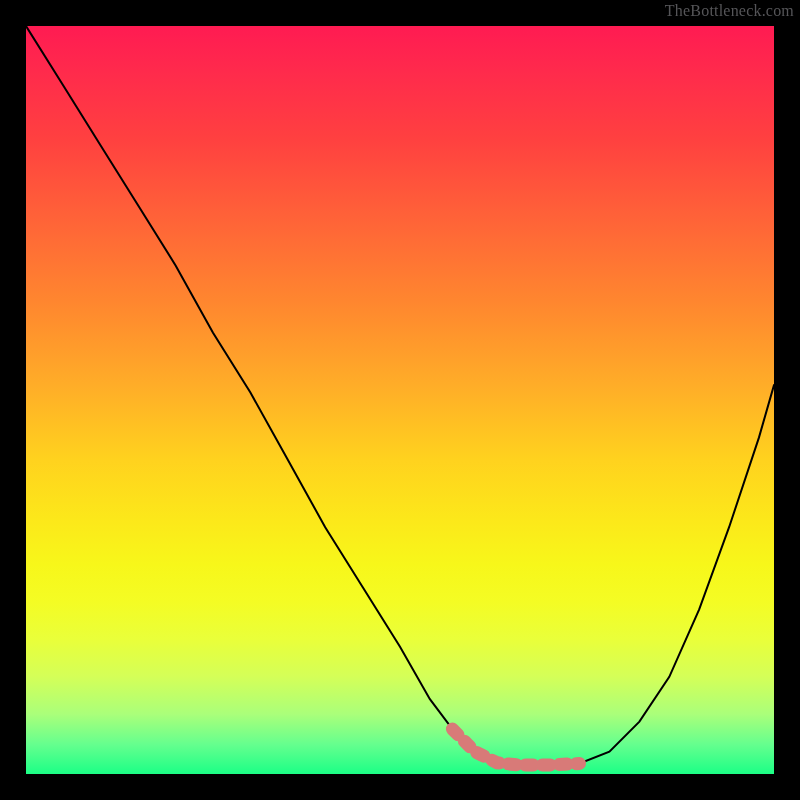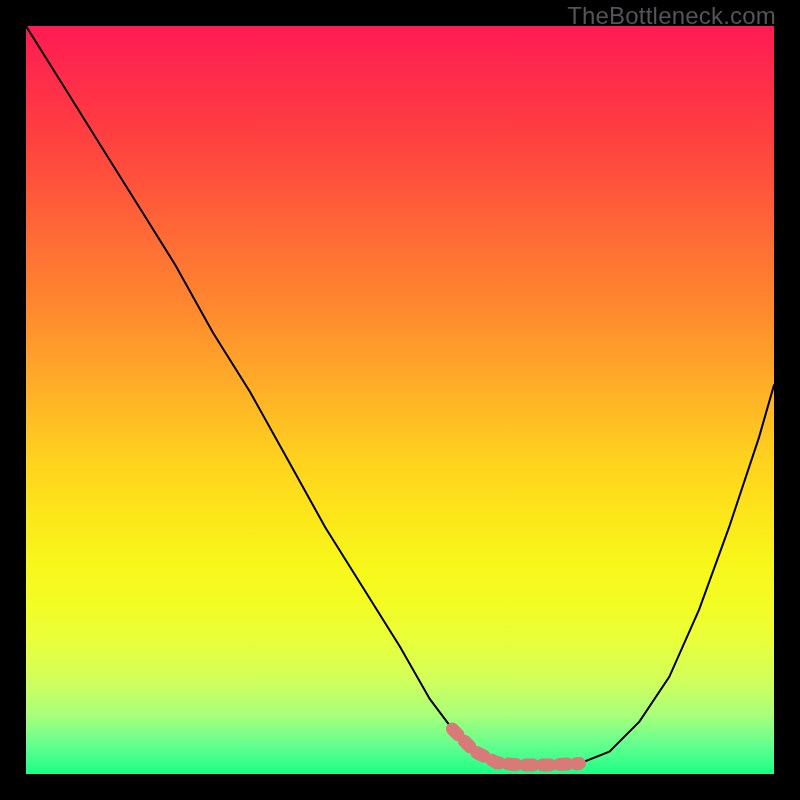--- a/index.html
+++ b/index.html
@@ -12,23 +12,23 @@
   }
   .frame {
     position: relative;
     width: 800px;
     height: 800px;
     background: #000;
   }
   .watermark {
     position: absolute;
     top: 2px;
-    right: 24px;
-    font-family: Liberation Sans, sans-serif;
-    font-size: 24px;
+    right: 6px;
+    font-family: Liberation Serif, serif;
+    font-size: 16px;
     font-weight: 500;
     color: #555558;
     letter-spacing: 0.2px;
     z-index: 10;
   }
   .plot {
     position: absolute;
     left: 26px;
     top: 26px;
     width: 748px;

